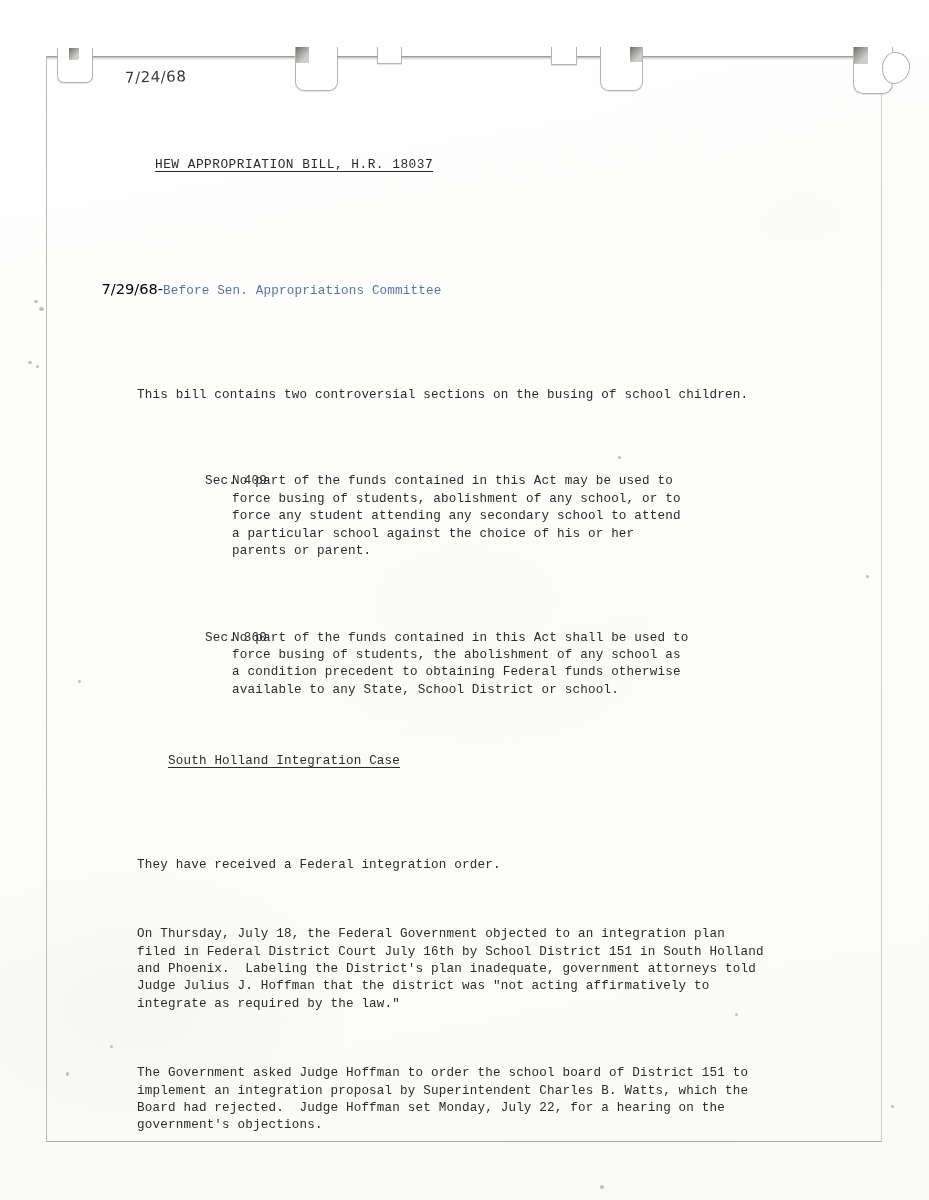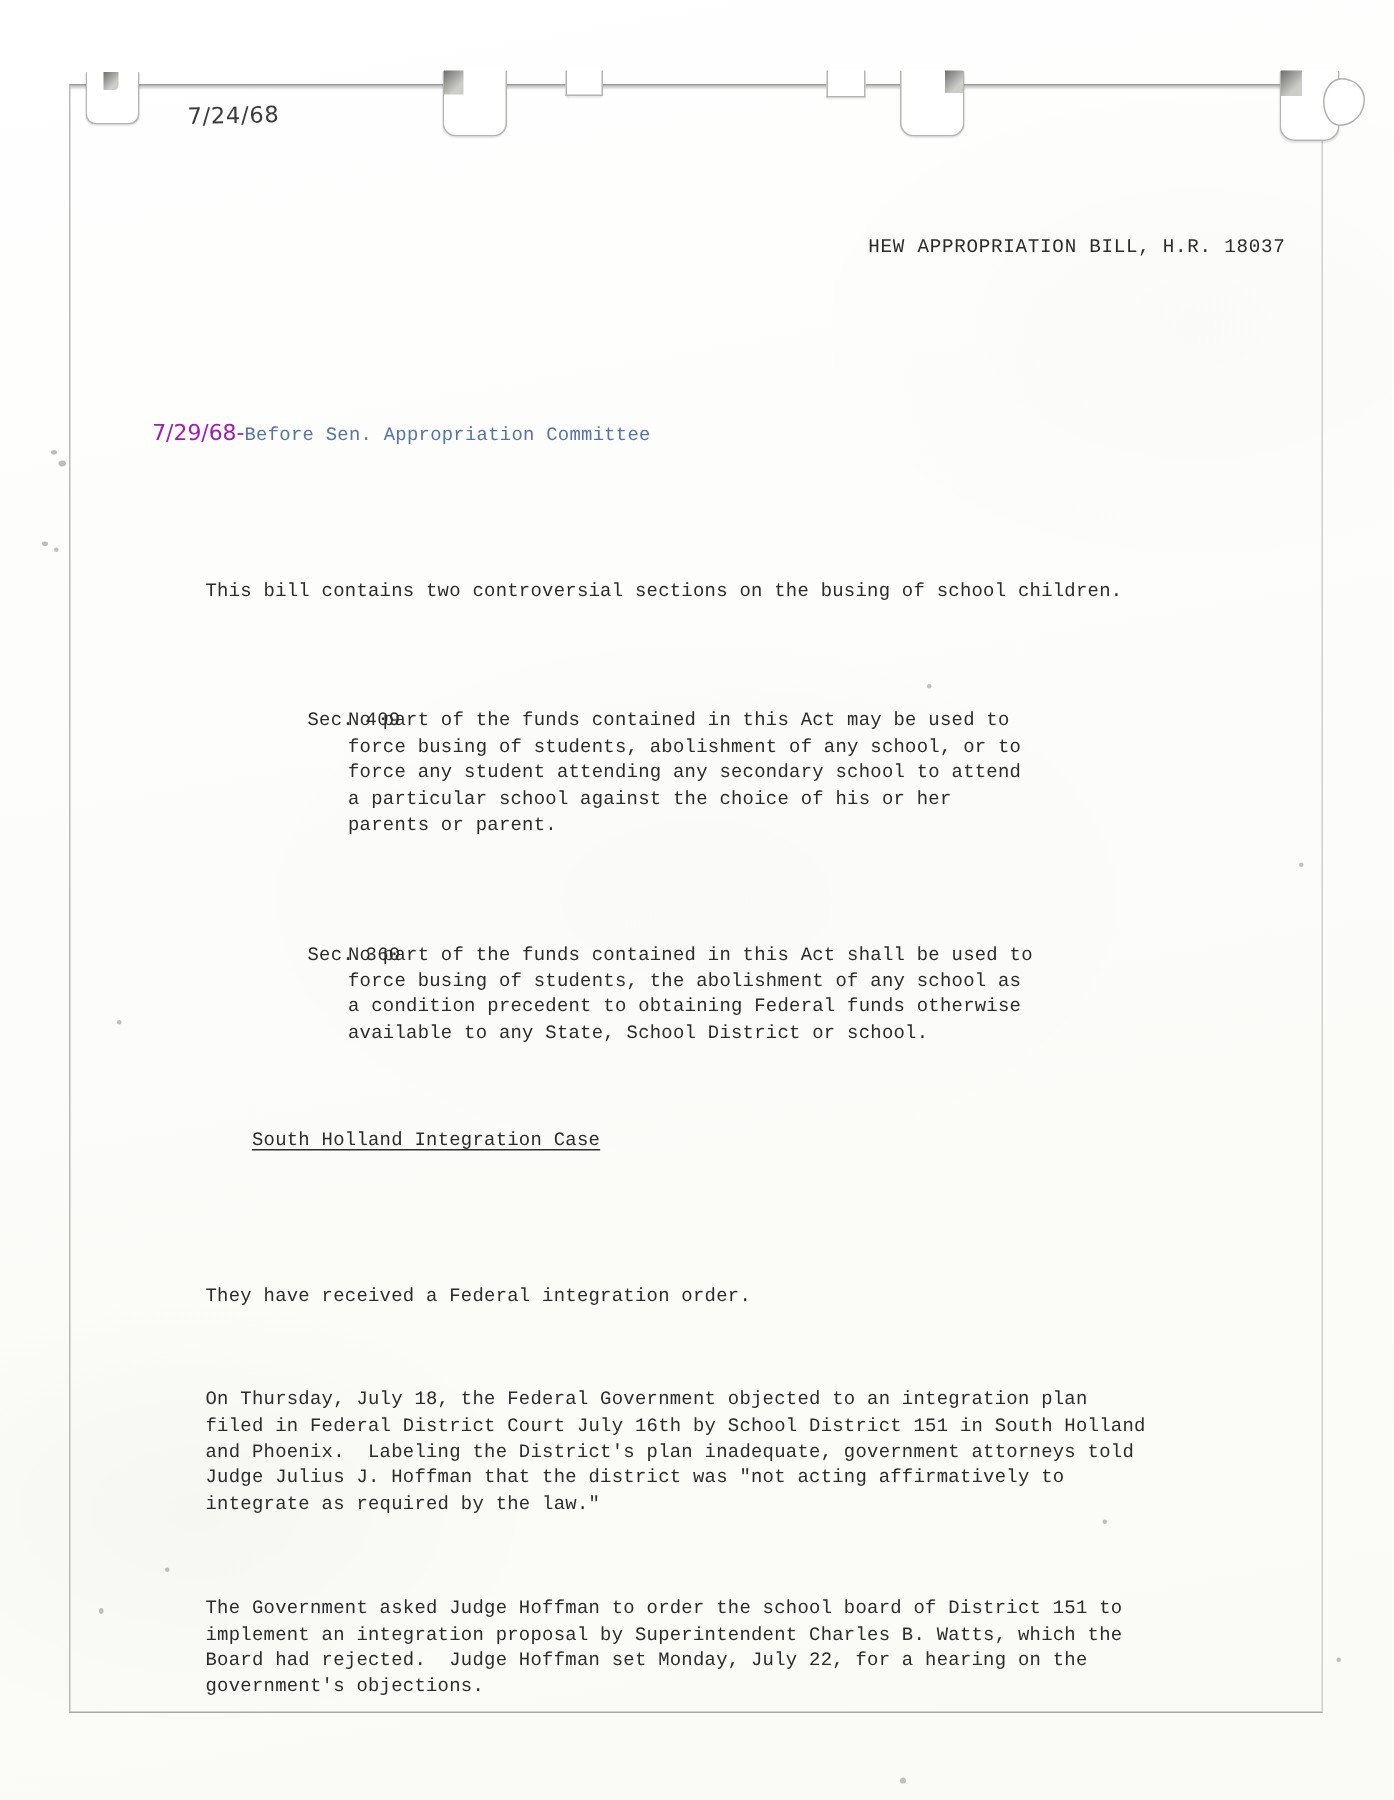--- a/index.html
+++ b/index.html
@@ -82,21 +82,22 @@
     top: 104px;
     width: 720px;
     color: #2b2b2b;
     font-size: 12.6px;
     line-height: 17.4px;
     letter-spacing: 0.18px;
     white-space: pre-wrap;
   }
 
   .title {
-    text-align: right;
+    text-align: left;
+    text-decoration: underline;
     text-underline-offset: 3px;
     margin: 0 0 19px 0;
     padding-left: 18px;
     letter-spacing: 0.5px;
     font-size: 12.8px;
   }
 
   .para {
     margin: 0 0 17px 0;
   }
@@ -104,21 +105,21 @@
   .blue-line {
     color: #5574a8;
     margin: 0 0 17px 0;
     position: relative;
     left: -82px;
   }
   .blue-line .hw {
     font-family: "DejaVu Sans", sans-serif;
     font-size: 14.6px;
     letter-spacing: 0;
-    color: #a21caf;
+    color: #000000;
   }
 
   .sec {
     display: flex;
     margin: 0 0 17px 0;
     justify-content: center;
   }
   .sec-label {
     width: 95px;
     flex: 0 0 95px;
@@ -192,21 +193,21 @@
   <div class="clip-blob" style="left:882px; top:52px; width:26px; height:30px;"></div>
 
   <div class="hw-date">7/24/68</div>
 
   <div class="typed">
 
     <div class="title">HEW APPROPRIATION BILL, H.R. 18037</div>
 
 
     <div class="blue-line">
-      <span class="hw">7/29/68-</span><span>Before Sen. Appropriation Committee</span>
+      <span class="hw">7/29/68-</span><span>Before Sen. Appropriations Committee</span>
     </div>
 
     <div class="para">This bill contains two controversial sections on the busing of school children.</div>
 
     <div class="sec">
       <div class="sec-label">Sec. 409</div>
       <div class="sec-body">No part of the funds contained in this Act may be used to
 force busing of students, abolishment of any school, or to
 force any student attending any secondary school to attend
 a particular school against the choice of his or her

